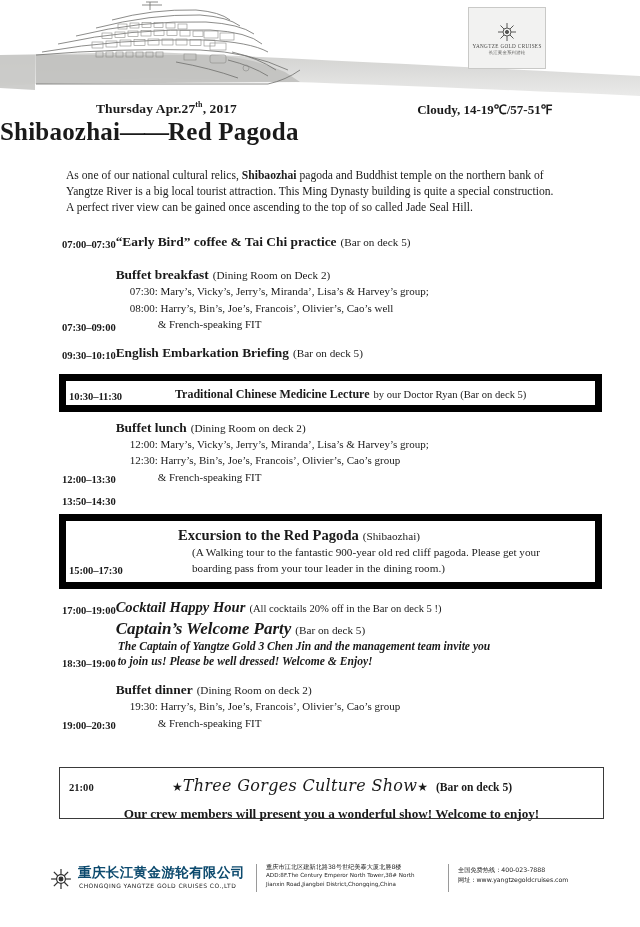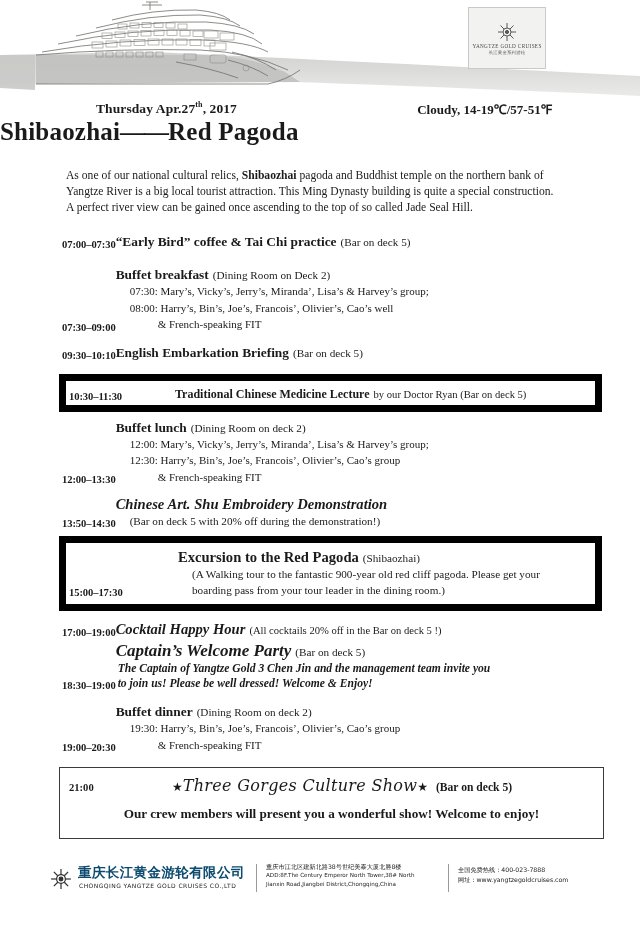--- a/index.html
+++ b/index.html
@@ -123,21 +123,21 @@
     border: 7px solid #000000;
     margin: 0 38px 0 59px;
     padding: 3px 0 3px 0;
   }
   .boxed .time { padding-left: 3px; flex: 0 0 112px; }
   .boxed .row { padding-right: 8px; }
 
   
   .showbox {
     position: absolute; left: 59px; top: 767px;
-    width: 545px; height: 72px;
+    width: 545px; height: 52px;
     border: 1px solid #3a3a3a;
   }
   .show-line1 {
     position: absolute; top: 8px; left: 0; width: 100%;
     display: flex; align-items: baseline;
   }
   .show-time {
     flex: 0 0 112px; padding-left: 9px;
     font-weight: bold; font-size: 10.6px;
   }
@@ -355,24 +355,20 @@
           <span class="ev-note">(Dining Room on deck 2)</span>
         </div>
         <div class="sub">12:00: Mary’s, Vicky’s, Jerry’s, Miranda’, Lisa’s &amp; Harvey’s group;</div>
         <div class="sub">12:30: Harry’s, Bin’s, Joe’s, Francois’, Olivier’s, Cao’s group</div>
         <div class="sub ind">&amp; French-speaking FIT</div>
       </div>
     </div>
 
     <div class="row" style="margin-top:11px">
       <div class="time">13:50–14:30</div>
-      <div class="body-col">
-        <div class="ev-title ital">Chinese Art. Shu  Embroidery Demonstration</div>
-        <div class="paren">(Bar on  deck 5 with 20% off during the demonstration!)</div>
-      </div>
     </div>
 
     <div class="boxed" style="margin-top:7px;padding:5px 0 6px 0">
       <div class="row">
         <div class="time">15:00–17:30</div>
         <div class="body-col">
           <div>
             <span class="ev-title" style="font-size:14.6px">Excursion to  the Red Pagoda</span>
             <span class="ev-note">(Shibaozhai)</span>
           </div>

